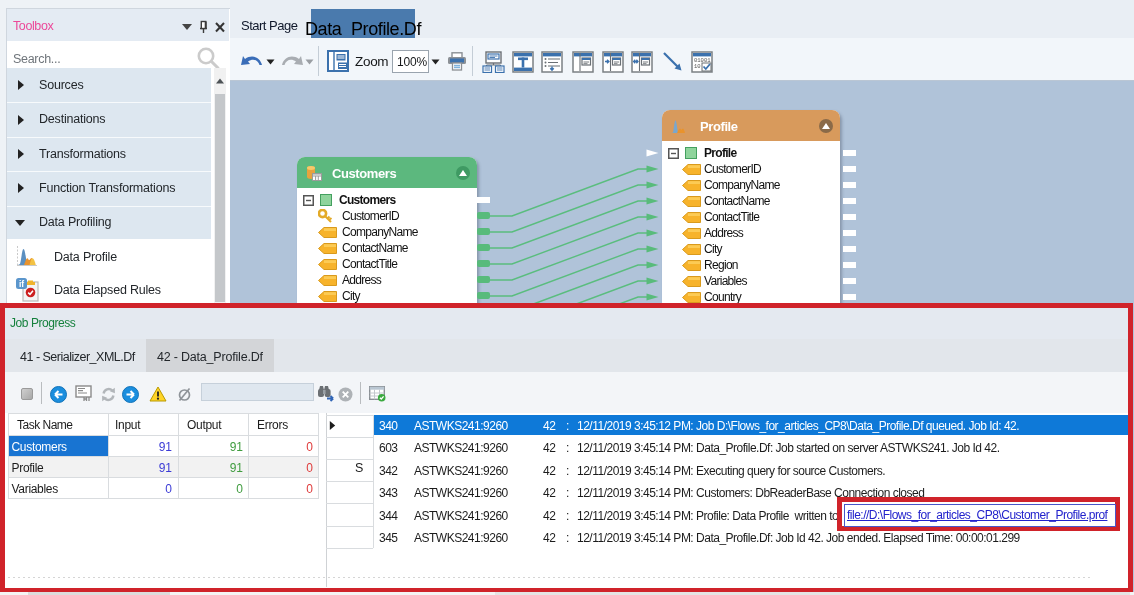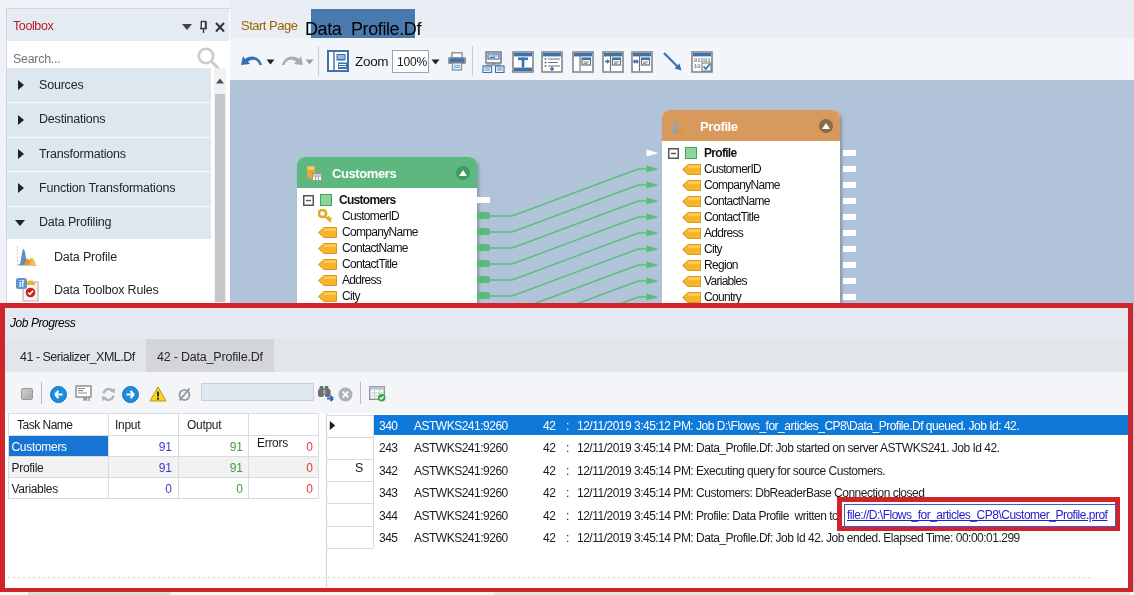--- a/index.html
+++ b/index.html
@@ -10,21 +10,21 @@
   .txt{white-space:nowrap;}
   .tree{font-size:12px;letter-spacing:-0.7px;color:#111;}
   .log{font-size:12px;letter-spacing:-0.5px;color:#1c1c1c;}
   .tbx{font-size:12.5px;letter-spacing:-0.2px;color:#23272b;}
 </style>
 </head>
 <body>
 <div class="ab" style="left:0;top:0;width:230px;height:303px;background:#eef2f6;"></div>
 <div class="ab" style="left:6px;top:8px;width:223px;height:295px;background:#ffffff;border-left:1px solid #cfd6de;border-top:1px solid #cfd6de;"></div>
 <div class="ab" style="left:7px;top:9px;width:222px;height:32px;background:#e4ebf3;"></div>
-<div class="ab txt" style="left:13px;top:19px;font-size:12.5px;letter-spacing:-0.4px;color:#b91c1c;">Toolbox</div>
+<div class="ab txt" style="left:13px;top:19px;font-size:12.5px;letter-spacing:-0.4px;color:#ec4899;">Toolbox</div>
 <svg class="ab" width="46" height="14" viewBox="0 0 46 14" style="left:180px;top:20px;">
   <path d="M2 4 L12 4 L7 10 Z" fill="#444"></path>
   <g stroke="#3c3c3c" stroke-width="1.4" fill="none">
       <path d="M23.5 8.5 L23.5 13"></path>
       <path d="M20 8.5 L27 8.5"></path>
       <rect x="21.3" y="1.5" width="4.4" height="7" fill="#fff"></rect>
       <path d="M25.7 1.5 L25.7 8.5" stroke-width="2"></path>
     </g>
   <g stroke="#333" stroke-width="2">
       <path d="M36 3 L44 11.5"></path>
@@ -55,21 +55,21 @@
 <svg class="ab" width="8" height="10" viewBox="0 0 8 10" style="left:17px;top:149px;">
     <path d="M1 0 L7 5 L1 10 Z" fill="#222"></path>
   </svg>
 <svg class="ab" width="8" height="10" viewBox="0 0 8 10" style="left:17px;top:183px;">
     <path d="M1 0 L7 5 L1 10 Z" fill="#222"></path>
   </svg>
 <svg class="ab" width="10" height="8" viewBox="0 0 10 8" style="left:15px;top:219px;">
     <path d="M0 1 L10 1 L5 7 Z" fill="#222"></path>
   </svg>
 <div class="ab txt tbx" style="left:54px;top:250px;">Data Profile</div>
-<div class="ab txt tbx" style="left:54px;top:283px;">Data Toolbox Rules</div>
+<div class="ab txt tbx" style="left:54px;top:283px;">Data Elapsed Rules</div>
 <svg class="ab" width="22" height="22" viewBox="0 0 22 22" style="left:16px;top:245px;">
   <path d="M1.5 1 L1.5 21" stroke="#c9c9c9" stroke-width="1" stroke-dasharray="2 1.5"></path>
   <path d="M1 20.5 L21 20.5" stroke="#c9c9c9" stroke-width="1"></path>
   <path d="M2 20 L4 19 C5.5 14 6 4 7.5 4 C9 4 10 14 11 19 L11.5 20 Z" fill="#5b8fc0"></path>
   <path d="M8 20 L9.5 16 C10.5 13 11.5 12.5 12.5 14.5 C13.5 16.5 14.5 13 15.5 13 C16.5 13 17.5 17.5 18.5 20 Z" fill="#e9932c"></path>
   <path d="M13.5 20 L14.5 16.5 C15.3 13.8 16 13 17 13.5 C18 14 19 17 19.8 20 Z" fill="#f3c244"></path>
 </svg>
 <svg class="ab" width="24" height="24" viewBox="0 0 24 24" style="left:15px;top:278px;">
   <rect x="8" y="4" width="15" height="19" fill="#f4f4f4" stroke="#b9b9b9" stroke-width="1.2"></rect>
   <path d="M11 4 L20 4 L20 7 L11 7 Z" fill="#f0b32e"></path>
@@ -78,21 +78,21 @@
   <text x="6.5" y="8.6" font-size="8.5" font-weight="bold" fill="#fff" text-anchor="middle" font-family="Liberation Sans">if</text>
   <circle cx="15.5" cy="14.5" r="4.8" fill="#cc1f1f"></circle>
   <path d="M13.2 14.6 L15 16.3 L18 12.8" stroke="#fff" stroke-width="1.5" fill="none"></path>
 </svg>
 <div class="ab" style="left:213.5px;top:68px;width:12.5px;height:235px;background:#f1f1f1;"></div>
 <svg class="ab" width="10" height="8" viewBox="0 0 10 8" style="left:215px;top:77px;">
     <path d="M1 6.5 L5 1.5 L9 6.5 Z" fill="#4e5356"></path>
   </svg>
 <div class="ab" style="left:214.5px;top:94px;width:10.5px;height:208px;background:#c4c7ca;"></div>
 <div class="ab" style="left:230px;top:0;width:904px;height:38px;background:#e9eef4;"></div>
-<div class="ab txt" style="left:241px;top:18px;font-size:13px;letter-spacing:-0.5px;color:#a16207;">Start Page</div>
+<div class="ab txt" style="left:241px;top:18px;font-size:13px;letter-spacing:-0.5px;color:#0f172a;">Start Page</div>
 <div class="ab" style="left:311px;top:9px;width:104px;height:30.5px;background:#4a7aad;"></div>
 <div class="ab txt" style="left:363px;top:18.5px;font-size:18px;letter-spacing:-0.4px;color:#000000;transform:translateX(-50%);">Data_Profile.Df</div>
 <div class="ab" style="left:230px;top:38px;width:904px;height:43px;background:#f2f6fa;border-bottom:1px solid #bac6d4;box-sizing:border-box;"></div>
 <svg class="ab" width="24" height="16" viewBox="0 0 24 16" style="left:240px;top:53px;">
     <path d="M22 12 C20 4 12 1 5 6 L3 3 L1 12 L10 11 L8 8.5 C13 5 18 7 19.5 12 Z" fill="#3a6db8"></path>
   </svg>
 <svg class="ab" width="9" height="6" viewBox="0 0 9 6" style="left:266px;top:59px;">
     <path d="M0.5 0.5 L8.5 0.5 L4.5 5.5 Z" fill="#222"></path>
   </svg>
 <svg class="ab" width="24" height="16" viewBox="0 0 24 16" style="left:280px;top:53px;">
@@ -358,21 +358,21 @@
 <div class="ab" style="left:843px;top:182px;width:13px;height:6px;background:#ffffff;"></div>
 <div class="ab" style="left:843px;top:198px;width:13px;height:6px;background:#ffffff;"></div>
 <div class="ab" style="left:843px;top:214px;width:13px;height:6px;background:#ffffff;"></div>
 <div class="ab" style="left:843px;top:230px;width:13px;height:6px;background:#ffffff;"></div>
 <div class="ab" style="left:843px;top:246px;width:13px;height:6px;background:#ffffff;"></div>
 <div class="ab" style="left:843px;top:262px;width:13px;height:6px;background:#ffffff;"></div>
 <div class="ab" style="left:843px;top:278px;width:13px;height:6px;background:#ffffff;"></div>
 <div class="ab" style="left:843px;top:294px;width:13px;height:6px;background:#ffffff;"></div>
 <div class="ab" style="left:5px;top:308px;width:1123px;height:280px;background:#ffffff;"></div>
 <div class="ab" style="left:5px;top:308px;width:1123px;height:31px;background:#e4e9f0;"></div>
-<div class="ab txt" style="left:10px;top:316px;font-size:12px;letter-spacing:-0.45px;color:#000000;font-style:italic;">Job Progress</div>
+<div class="ab txt" style="left:10px;top:316px;font-size:12px;letter-spacing:-0.45px;color:#15803d;">Job Progress</div>
 <div class="ab" style="left:5px;top:339px;width:1123px;height:33px;background:#e2e6eb;"></div>
 <div class="ab" style="left:146px;top:339px;width:128px;height:33px;background:#d3d5d8;"></div>
 <div class="ab txt" style="left:20px;top:350px;font-size:12.5px;letter-spacing:-0.5px;color:#23272b;">41 - Serializer_XML.Df</div>
 <div class="ab txt" style="left:157px;top:350px;font-size:12.5px;letter-spacing:-0.2px;color:#23272b;">42 - Data_Profile.Df</div>
 <div class="ab" style="left:5px;top:372px;width:1123px;height:41px;background:#f3f5f8;"></div>
 <div class="ab" style="left:21px;top:388px;width:10px;height:10px;background:linear-gradient(135deg,#cfcfcf,#a8a8a8);border:1px solid #9a9a9a;border-radius:2px;"></div>
 <div class="ab" style="left:41px;top:382px;width:1px;height:22px;background:#b9bcbf;"></div>
 <svg class="ab" width="17" height="17" viewBox="0 0 17 17" style="left:50px;top:386px;">
     <circle cx="8.5" cy="8.5" r="8" fill="#1b8ede" stroke="#1273b8" stroke-width="1"></circle>
     <path d="M12.5 8.5 L5.5 8.5 M5 8.5 L8.5 5 M5 8.5 L8.5 12" stroke="#fff" stroke-width="2" fill="none"></path>
@@ -429,21 +429,21 @@
 <div class="ab" style="left:248px;top:413px;width:1px;height:86px;background:#d9dcdf;"></div>
 <div class="ab" style="left:318px;top:413px;width:1px;height:86px;background:#d9dcdf;"></div>
 <div class="ab" style="left:8px;top:413px;width:311px;height:1px;background:#d9dcdf;"></div>
 <div class="ab" style="left:8px;top:435px;width:311px;height:1px;background:#d9dcdf;"></div>
 <div class="ab" style="left:8px;top:456px;width:311px;height:1px;background:#d9dcdf;"></div>
 <div class="ab" style="left:8px;top:477px;width:311px;height:1px;background:#d9dcdf;"></div>
 <div class="ab" style="left:8px;top:498px;width:311px;height:1px;background:#d9dcdf;"></div>
 <div class="ab txt" style="left:17px;top:418px;font-size:12px;letter-spacing:-0.5px;color:#1c1c1c;">Task Name</div>
 <div class="ab txt" style="left:115px;top:418px;font-size:12px;letter-spacing:-0.3px;color:#1c1c1c;text-align:right;">Input</div>
 <div class="ab txt" style="left:187px;top:418px;font-size:12px;letter-spacing:-0.3px;color:#1c1c1c;">Output</div>
-<div class="ab txt" style="left:257px;top:418px;font-size:12px;letter-spacing:-0.3px;color:#1c1c1c;margin-top:18px;">Errors</div>
+<div class="ab txt" style="left:257px;top:418px;font-size:12px;letter-spacing:-0.3px;color:#1c1c1c;">Errors</div>
 <div class="ab" style="left:9px;top:436px;width:99px;height:20px;background:#1874d2;"></div>
 <div class="ab txt" style="left:11.5px;top:440px;font-size:12px;letter-spacing:-0.3px;color:#ffffff;">Customers</div>
 <div class="ab txt" style="left:108px;top:440px;width:64px;text-align:right;font-size:12px;color:#3b3bd6;">91</div>
 <div class="ab txt" style="left:178px;top:440px;width:65px;text-align:right;font-size:12px;color:#3f9c3f;">91</div>
 <div class="ab txt" style="left:248px;top:440px;width:65px;text-align:right;font-size:12px;color:#df3b3b;">0</div>
 <div class="ab txt" style="left:11.5px;top:461px;font-size:12px;letter-spacing:-0.3px;color:#1c1c1c;">Profile</div>
 <div class="ab txt" style="left:108px;top:461px;width:64px;text-align:right;font-size:12px;color:#3b3bd6;">91</div>
 <div class="ab txt" style="left:178px;top:461px;width:65px;text-align:right;font-size:12px;color:#3f9c3f;">91</div>
 <div class="ab txt" style="left:248px;top:461px;width:65px;text-align:right;font-size:12px;color:#df3b3b;">0</div>
 <div class="ab txt" style="left:11.5px;top:482px;font-size:12px;letter-spacing:-0.3px;color:#1c1c1c;">Variables</div>
@@ -462,21 +462,21 @@
 <svg class="ab" width="7" height="9" viewBox="0 0 7 9" style="left:328.5px;top:420.5px;">
     <path d="M0.8 0 L6.2 4.5 L0.8 9 Z" fill="#1c1c1c"></path>
   </svg>
 <div class="ab txt" style="left:355px;top:461px;font-size:12.5px;color:#1c1c1c;">S</div>
 <div class="ab" style="left:373.5px;top:415px;width:755px;height:20px;background:#0e79d8;"></div>
 <div class="ab txt log" style="left:379px;top:419px;color:#ffffff;">340</div>
 <div class="ab txt log" style="left:414px;top:419px;color:#ffffff;">ASTWKS241:9260</div>
 <div class="ab txt log" style="left:543px;top:419px;color:#ffffff;">42</div>
 <div class="ab txt log" style="left:566px;top:419px;color:#ffffff;">:</div>
 <div class="ab txt log" style="left:577px;top:419px;color:#ffffff;">12/11/2019 3:45:12 PM: Job D:\Flows_for_articles_CP8\Data_Profile.Df queued. Job Id: 42.</div>
-<div class="ab txt log" style="left:379px;top:441px;color:#1c1c1c;">243</div>
+<div class="ab txt log" style="left:379px;top:441px;color:#1c1c1c;">603</div>
 <div class="ab txt log" style="left:414px;top:441px;color:#1c1c1c;">ASTWKS241:9260</div>
 <div class="ab txt log" style="left:543px;top:441px;color:#1c1c1c;">42</div>
 <div class="ab txt log" style="left:566px;top:441px;color:#1c1c1c;">:</div>
 <div class="ab txt log" style="left:577px;top:441px;color:#1c1c1c;">12/11/2019 3:45:14 PM: Data_Profile.Df: Job started on server ASTWKS241. Job Id 42.</div>
 <div class="ab txt log" style="left:379px;top:464px;color:#1c1c1c;">342</div>
 <div class="ab txt log" style="left:414px;top:464px;color:#1c1c1c;">ASTWKS241:9260</div>
 <div class="ab txt log" style="left:543px;top:464px;color:#1c1c1c;">42</div>
 <div class="ab txt log" style="left:566px;top:464px;color:#1c1c1c;">:</div>
 <div class="ab txt log" style="left:577px;top:464px;color:#1c1c1c;">12/11/2019 3:45:14 PM: Executing query for source Customers.</div>
 <div class="ab txt log" style="left:379px;top:486px;color:#1c1c1c;">343</div>

